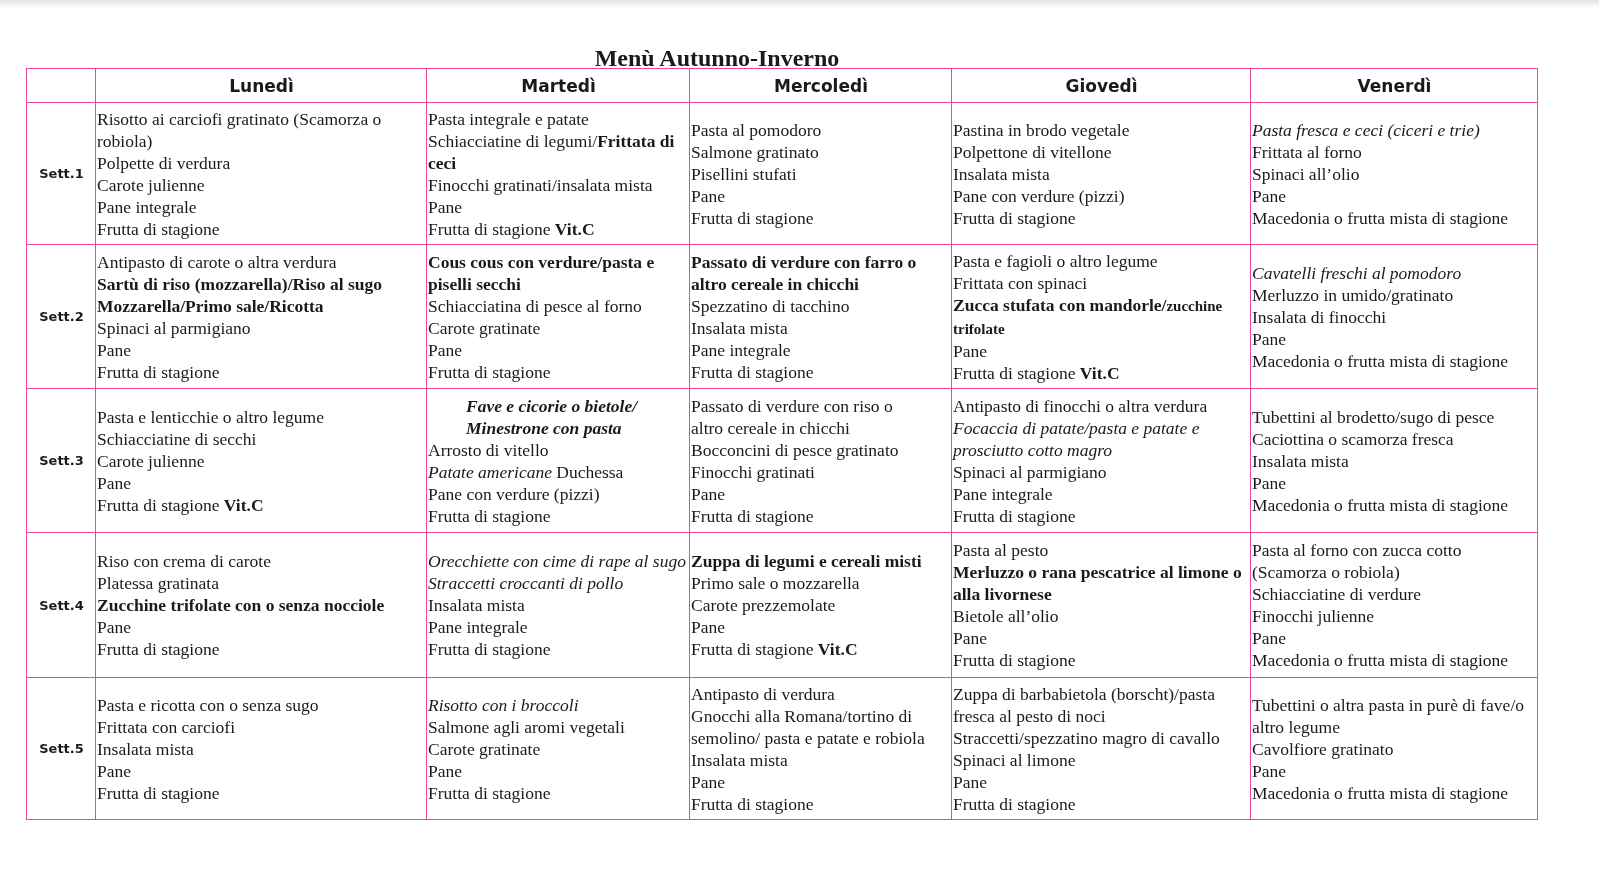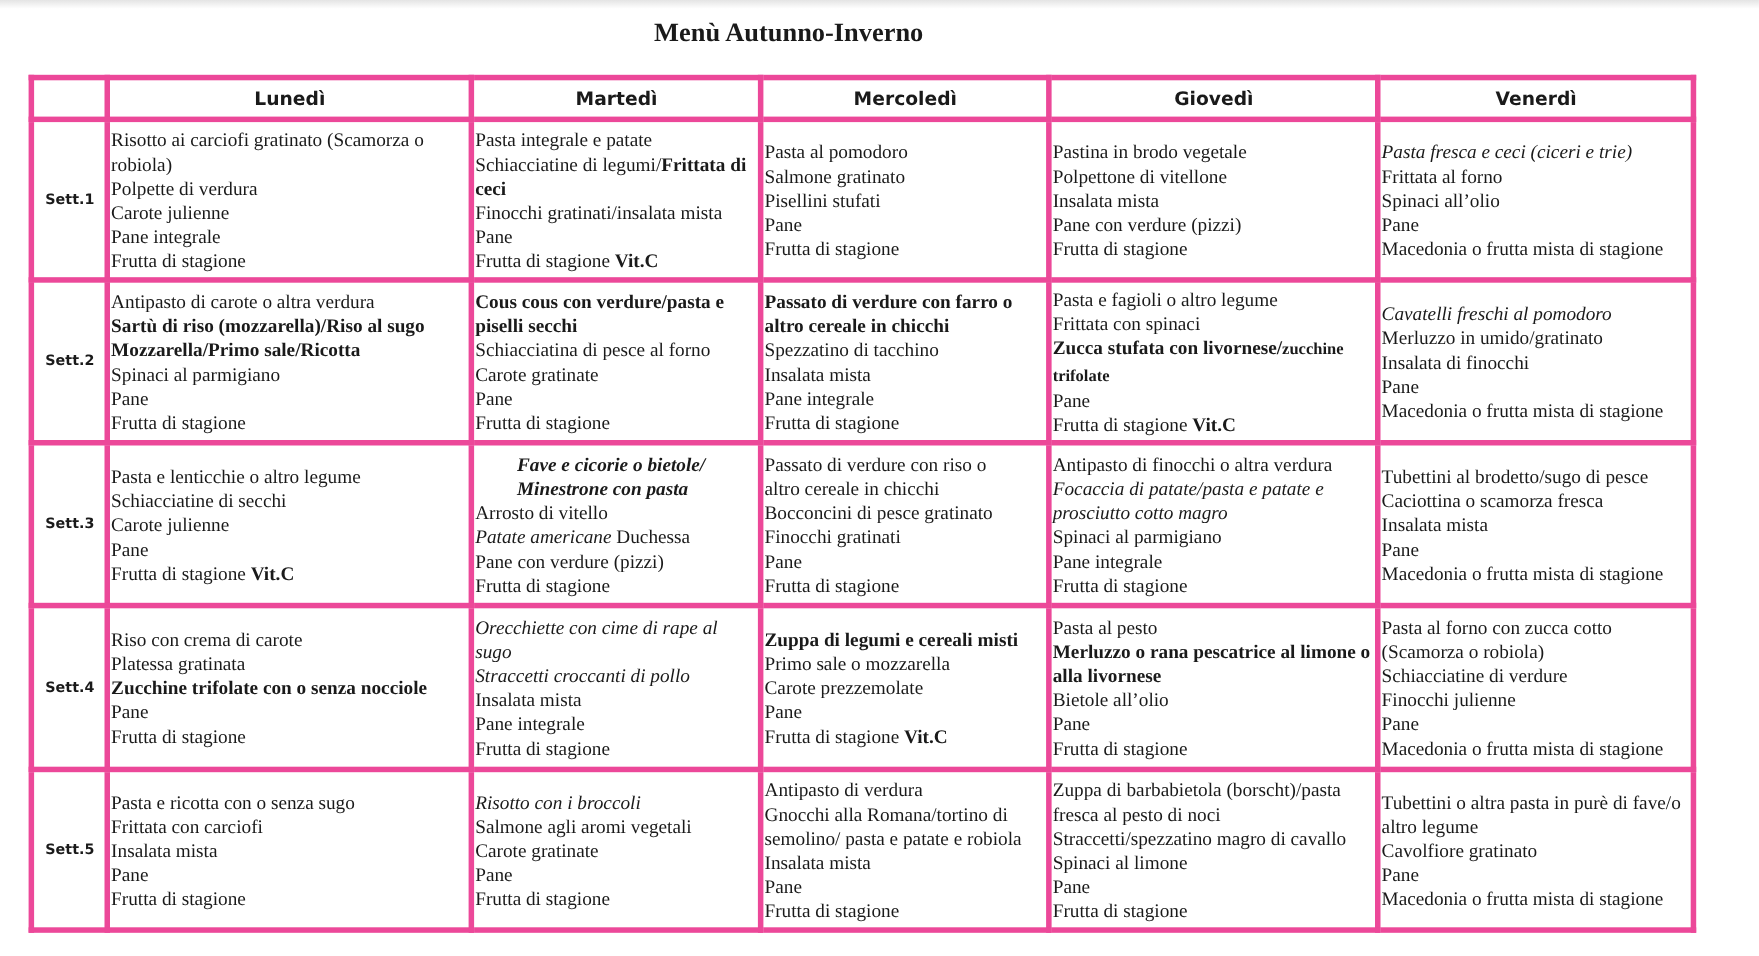--- a/index.html
+++ b/index.html
@@ -17,37 +17,37 @@
   }
   .top-shade {
     position: absolute;
     left: 0; top: 0; width: 1599px; height: 8px;
     background: linear-gradient(#e4e4e4, #ffffff);
   }
   .title {
     position: absolute;
     left: 0;
     width: 1434px;
-    top: 17px;
+    top: 45px;
     text-align: center;
     font-family: "Liberation Serif", serif;
     font-weight: bold;
     font-size: 24px;
     letter-spacing: 0px;
   }
   table.menu {
     position: absolute;
     left: 26px;
     top: 68px;
     border-collapse: collapse;
     table-layout: fixed;
     width: 1511px;
   }
   table.menu td, table.menu th {
-    border: 5px solid #ec4899;
+    border: 1px solid #ec4899;
     vertical-align: middle;
     padding: 0 0 0 1px;
     margin-top: 40px;
   }
   table.menu th {
     font-family: "DejaVu Sans", sans-serif;
     font-weight: bold;
     font-size: 17px;
     height: 33px;
     text-align: center;
@@ -160,21 +160,21 @@
         <td class="cell">
           <span class="line wrap b">Passato di verdure con farro o altro cereale in chicchi</span>
           <span class="line">Spezzatino di tacchino</span>
           <span class="line">Insalata mista</span>
           <span class="line">Pane integrale</span>
           <span class="line">Frutta di stagione</span>
         </td>
         <td class="cell">
           <span class="line">Pasta e fagioli o altro legume</span>
           <span class="line">Frittata con spinaci</span>
-          <span class="line wrap"><span class="b">Zucca stufata con livornese/</span><span class="small-b">zucchine trifolate</span></span>
+          <span class="line wrap"><span class="b">Zucca stufata con mandorle/</span><span class="small-b">zucchine trifolate</span></span>
           <span class="line">Pane</span>
           <span class="line"><span>Frutta di stagione </span><span class="b">Vit.C</span></span>
         </td>
         <td class="cell">
           <span class="line i">Cavatelli freschi al pomodoro</span>
           <span class="line">Merluzzo in umido/gratinato</span>
           <span class="line">Insalata di finocchi</span>
           <span class="line">Pane</span>
           <span class="line">Macedonia o frutta mista di stagione</span>
         </td>

